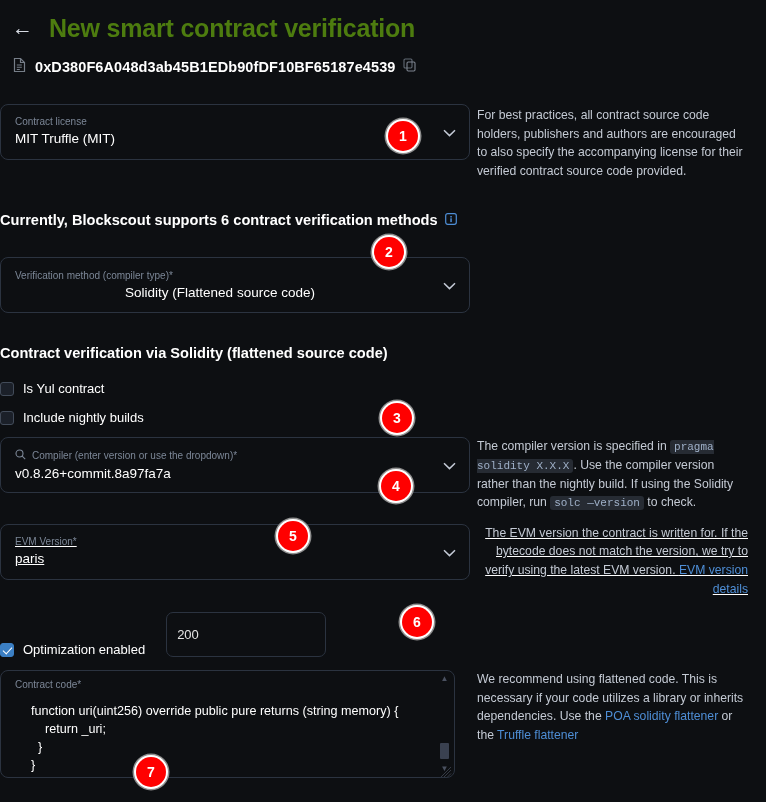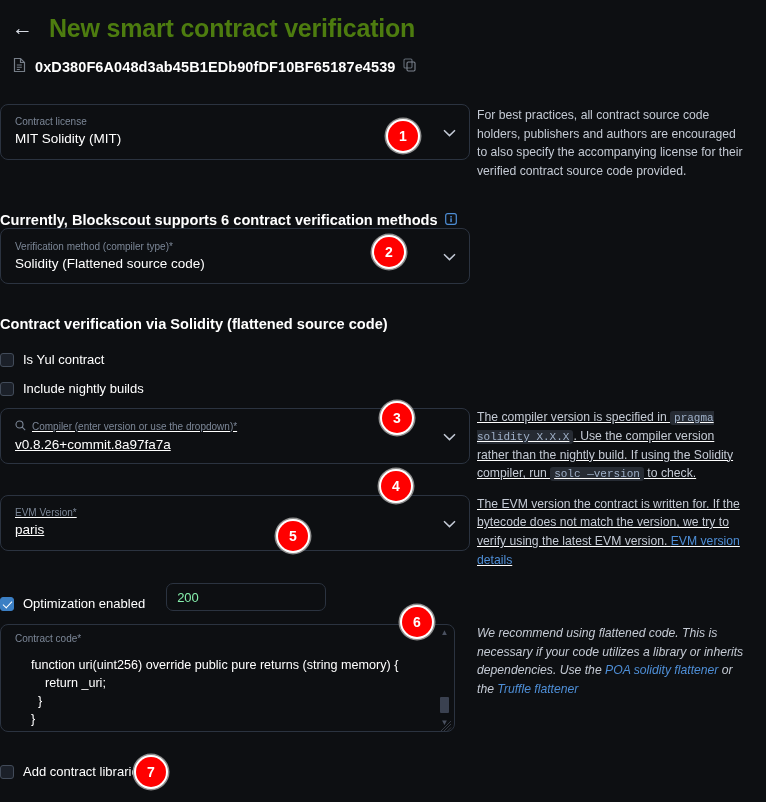--- a/index.html
+++ b/index.html
@@ -87,23 +87,23 @@
   .cbox.checked { background: #3b7fc4; border-color: #3b7fc4; }
   .cbox.checked::after {
     content: ""; position: absolute; left: 4px; top: 1px;
     width: 4px; height: 8px; border: solid #ffffff;
     border-width: 0 1.8px 1.8px 0; transform: rotate(43deg);
   }
   .cblabel { font-size: 13px; color: #ffffff; }
 
   
   .runs-input {
-    width: 160px; height: 28px; border-radius: 7px;
+    width: 160px; height: 45px; border-radius: 7px;
     border: 1px solid #2b3340; background: #0d0f12;
-    color: #86efac; font-size: 13px;
+    color: #e5e5e5; font-size: 13px;
     padding: 0 10px; font-family: "Liberation Sans", sans-serif;
     outline: none;
   }
 
   
   .codebox {
     position: relative;
     border: 1px solid #2b3340; border-radius: 8px;
     background: #0d0f12;
     height: 108px; width: 455px;
@@ -177,21 +177,21 @@
       </svg>
     </span>
   </div>
 
   <div class="content">
 
     <div class="row" style="margin-top:27px;">
       <div class="left-col">
         <div class="field">
           <div class="field-label">Contract license</div>
-          <div class="field-value">MIT Solidity (MIT)</div>
+          <div class="field-value">MIT Truffle (MIT)</div>
           <span class="chev">
             <svg width="13" height="8" viewBox="0 0 13 8">
                 <path d="M1 1.3L6.5 6.6 12 1.3" fill="none" stroke="#c3cad6" stroke-width="1.5"></path>
               </svg>
           </span>
         </div>
       </div>
       <div class="right-col" style="padding-top:2px;">For best practices, all contract source code holders, publishers and authors are encouraged to also specify the accompanying license for their verified contract source code provided.</div>
     </div>
 
@@ -201,21 +201,21 @@
         <span class="info-ico">
           <svg width="12" height="12" viewBox="0 0 12 12">
             <rect x="0.7" y="0.7" width="10.6" height="10.6" rx="2" fill="none" stroke="#4e8ed6" stroke-width="1.2"></rect>
             <rect x="5.3" y="3" width="1.5" height="1.5" fill="#4e8ed6"></rect>
             <rect x="5.3" y="5.3" width="1.5" height="3.8" fill="#4e8ed6"></rect>
           </svg>
         </span>
       </div>
     </div>
 
-    <div class="left-col" style="margin-top:0;">
+    <div class="left-col" style="margin-top:29px;text-align:center;">
       <div class="field">
         <div class="field-label">Verification method (compiler type)*</div>
         <div class="field-value">Solidity (Flattened source code)</div>
         <span class="chev">
           <svg width="13" height="8" viewBox="0 0 13 8">
               <path d="M1 1.3L6.5 6.6 12 1.3" fill="none" stroke="#c3cad6" stroke-width="1.5"></path>
             </svg>
         </span>
       </div>
     </div>
@@ -231,21 +231,21 @@
       </div>
     </div>
 
     <div class="left-col" style="margin-top:14px;">
       <div class="cbrow">
         <span class="cbox"></span>
         <span class="cblabel">Include nightly builds</span>
       </div>
     </div>
 
-    <div class="row" style="margin-top:12px;text-decoration:underline;">
+    <div class="row" style="margin-top:12px;">
       <div class="left-col">
         <div class="field">
           <div class="field-label">
             <span class="search-ico">
               <svg width="11" height="11" viewBox="0 0 11 11">
                 <circle cx="4.5" cy="4.5" r="3.5" fill="none" stroke="#7c8797" stroke-width="1.1"></circle>
                 <path d="M7.2 7.2L10.2 10.2" stroke="#7c8797" stroke-width="1.1"></path>
               </svg>
             </span>
             <span>Compiler (enter version or use the dropdown)*</span>
@@ -268,21 +268,21 @@
         <div class="field">
           <div class="field-label">EVM Version*</div>
           <div class="field-value">paris</div>
           <span class="chev">
             <svg width="13" height="8" viewBox="0 0 13 8">
                 <path d="M1 1.3L6.5 6.6 12 1.3" fill="none" stroke="#c3cad6" stroke-width="1.5"></path>
               </svg>
           </span>
         </div>
       </div>
-      <div class="right-col" style="padding-top:0px;">
+      <div class="right-col" style="padding-top:0px;text-align:right;">
         <span>The EVM version the contract is written for. If the bytecode does not match the version, we try to verify using the latest EVM version. </span><a class="lnk">EVM version details</a>
       </div>
     </div>
 
     <div class="left-col" style="margin-top:14px;">
       <div class="cbrow" style="gap:9px;">
         <span class="cbox checked"></span>
         <span class="cblabel">Optimization enabled</span>
         <input class="runs-input" style="margin-left: 12px;" value="200">
       </div>
@@ -303,21 +303,21 @@
             </span>
             <span class="arw">▼</span>
           </div>
           <span class="grip">
             <svg width="12" height="12" viewBox="0 0 12 12">
               <path d="M11 4L4 11M11 7.5L7.5 11M11 1L1 11" stroke="#5a6270" stroke-width="1"></path>
             </svg>
           </span>
         </div>
       </div>
-      <div class="right-col" style="padding-top:0px;font-style:italic;">
+      <div class="right-col" style="padding-top:0px;">
         <span>We recommend using flattened code. This is necessary if your code utilizes a library or inherits dependencies. Use the </span><a class="lnk">POA solidity flattener</a><span> or the </span><a class="lnk">Truffle flattener</a>
       </div>
     </div>
 
     <div class="left-col" style="margin-top:32px;">
       <div class="cbrow">
         <span class="cbox"></span>
         <span class="cblabel">Add contract libraries</span>
       </div>
     </div>

